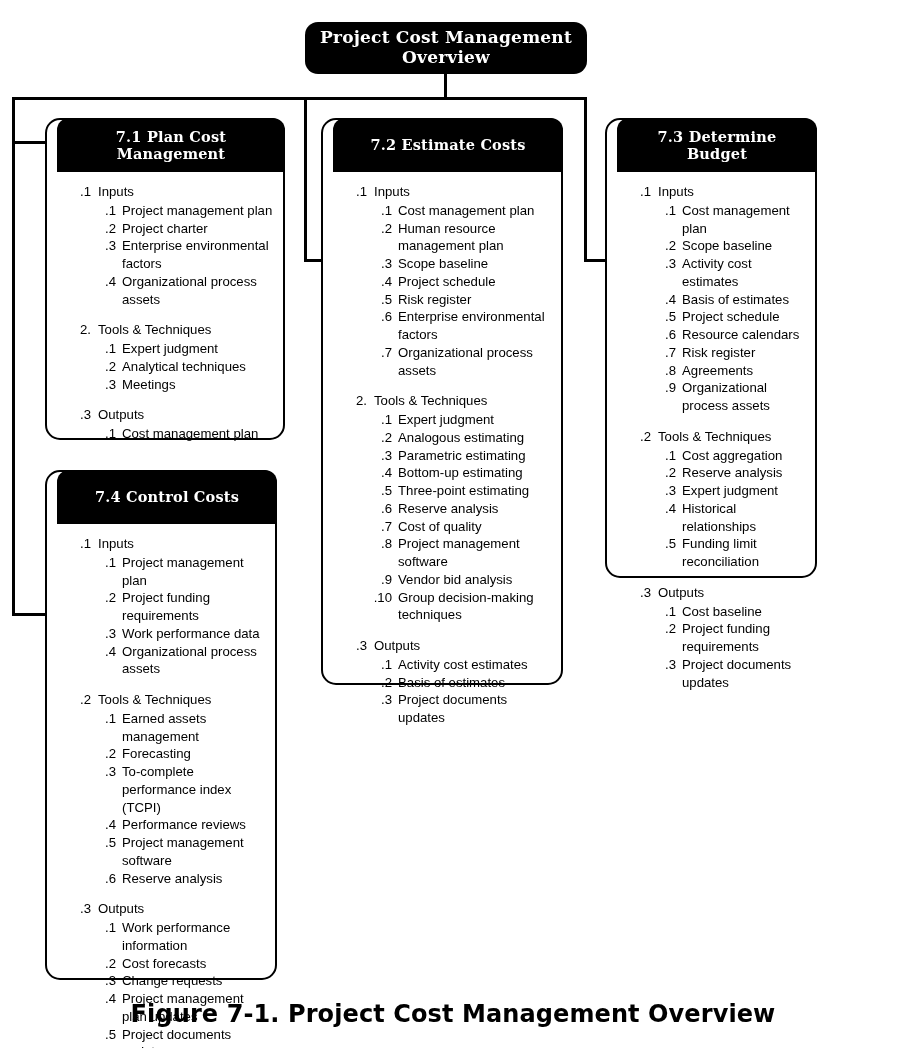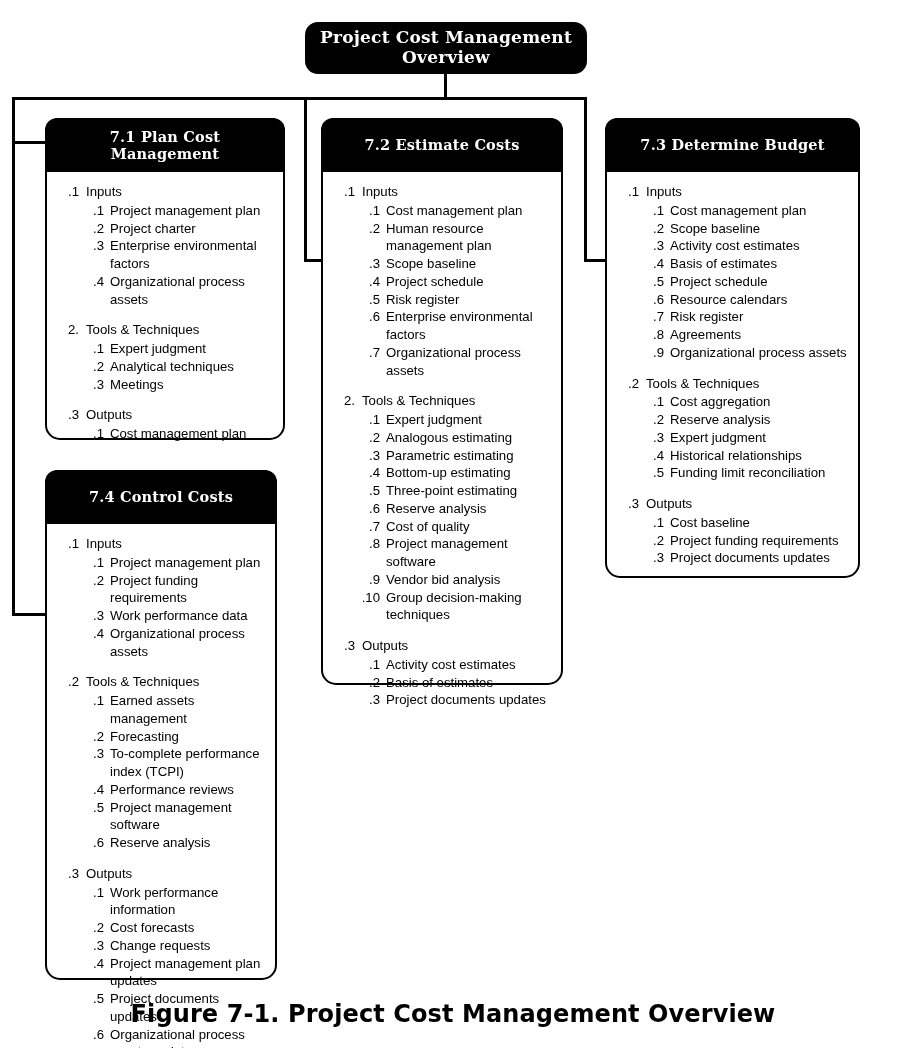--- a/index.html
+++ b/index.html
@@ -52,20 +52,21 @@
     white-space: pre-line;
   }
 
   
   .proc-box {
     position: absolute;
     box-sizing: border-box;
     background: #ffffff;
     border: 2px solid #000000;
     border-radius: 15px;
+    padding-left: 12px;
   }
   .proc-head {
     background: #000000;
     color: #ffffff;
     border-radius: 12px 12px 0 0;
     font-family: "DejaVu Serif", "Liberation Serif", serif;
     font-weight: bold;
     font-size: 14.5px;
     line-height: 1.18;
     text-align: center;
@@ -401,21 +402,21 @@
             <span class="item-text">Basis of estimates</span>
           </div>
           <div class="item">
             <span class="item-num">.3</span>
             <span class="item-text">Project documents updates</span>
           </div>
         </div>
       </div>
   </div>
 
-  <div class="proc-box" style="left:605px; top:118px; width:255px; height:460px;">
+  <div class="proc-box" style="left:605px; top:118px; width:212px; height:460px;">
     <div class="proc-head h1">7.3 Determine Budget</div>
     <div class="proc-body">
         <div class="section">
           <div class="sec-head">
             <span class="sec-num">.1</span>
             <span class="sec-label">Inputs</span>
           </div>
           <div class="item">
             <span class="item-num">.1</span>
             <span class="item-text">Cost management plan</span>

